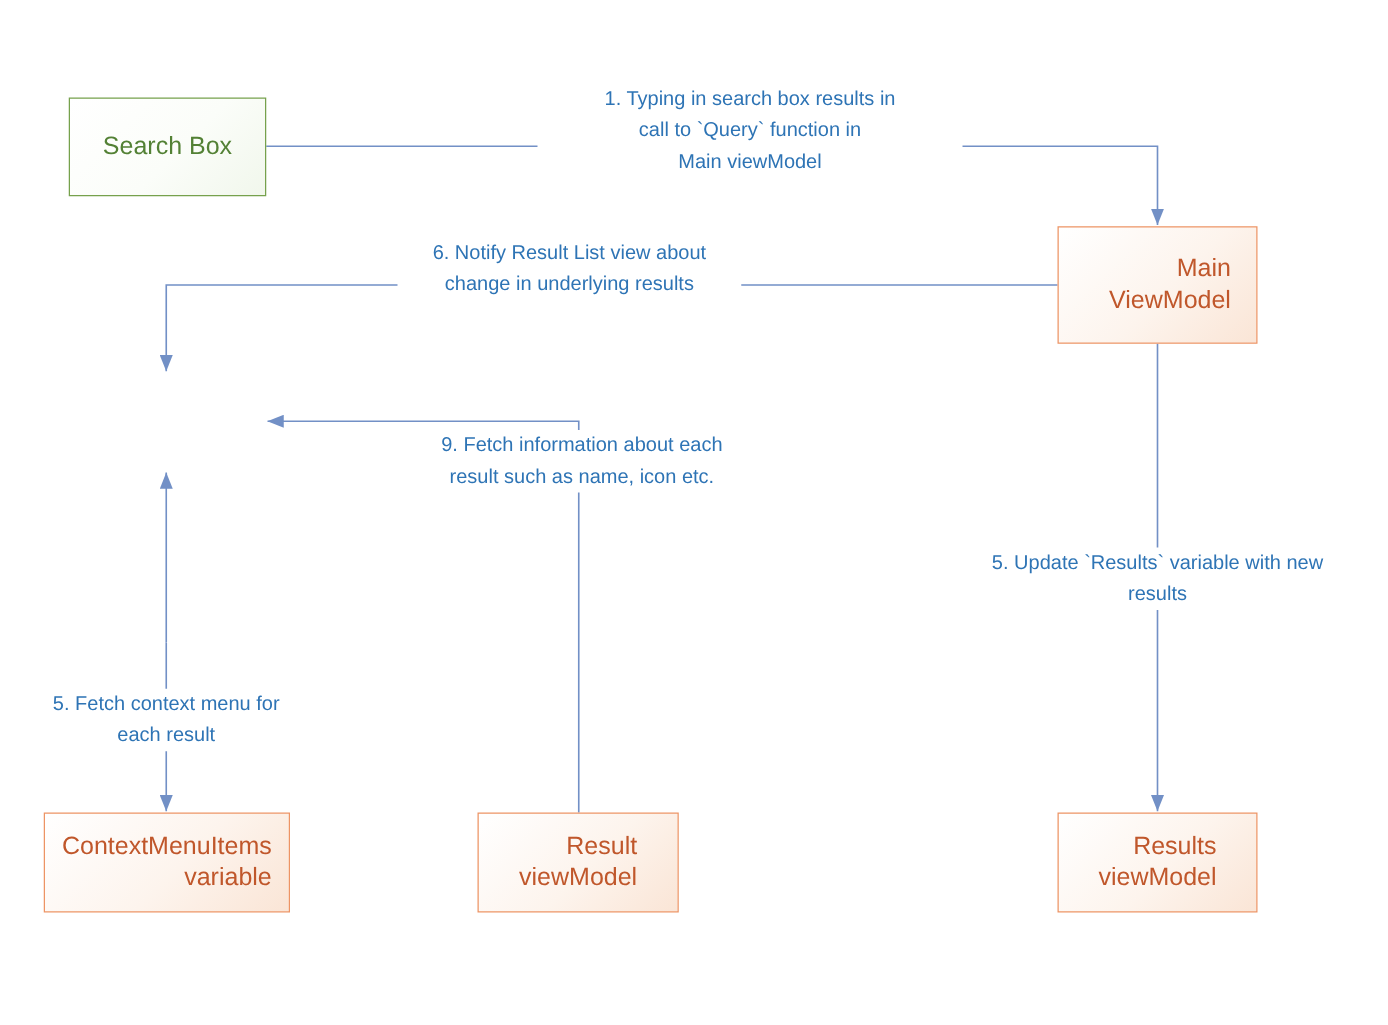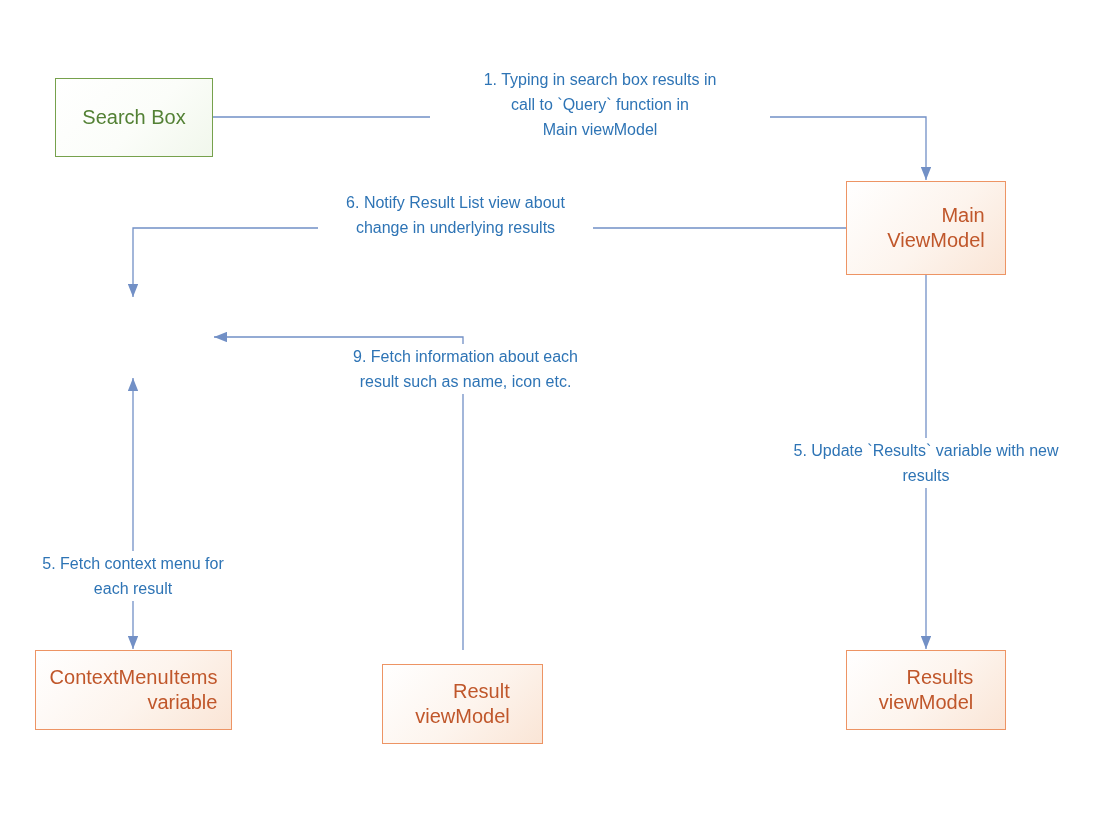--- a/index.html
+++ b/index.html
@@ -92,19 +92,19 @@
 
   <div class="node green" style="left:55px; top:78px; width:158px; height:79px;">Search Box</div>
 
   <div class="node orange" style="left:846px; top:181px; width:160px; height:94px;padding-left:20px;">Main
 ViewModel</div>
 
 
   <div class="node orange" style="left:35px; top:650px; width:197px; height:80px;">ContextMenuItems
 variable</div>
 
-  <div class="node orange" style="left:382px; top:664px; width:161px; height:80px;">Result
+  <div class="node orange" style="left:382px; top:650px; width:161px; height:80px;">Result
 viewModel</div>
 
   <div class="node orange" style="left:846px; top:650px; width:160px; height:80px;">Results
 viewModel</div>
 
 </div>
 
 </body></html>

